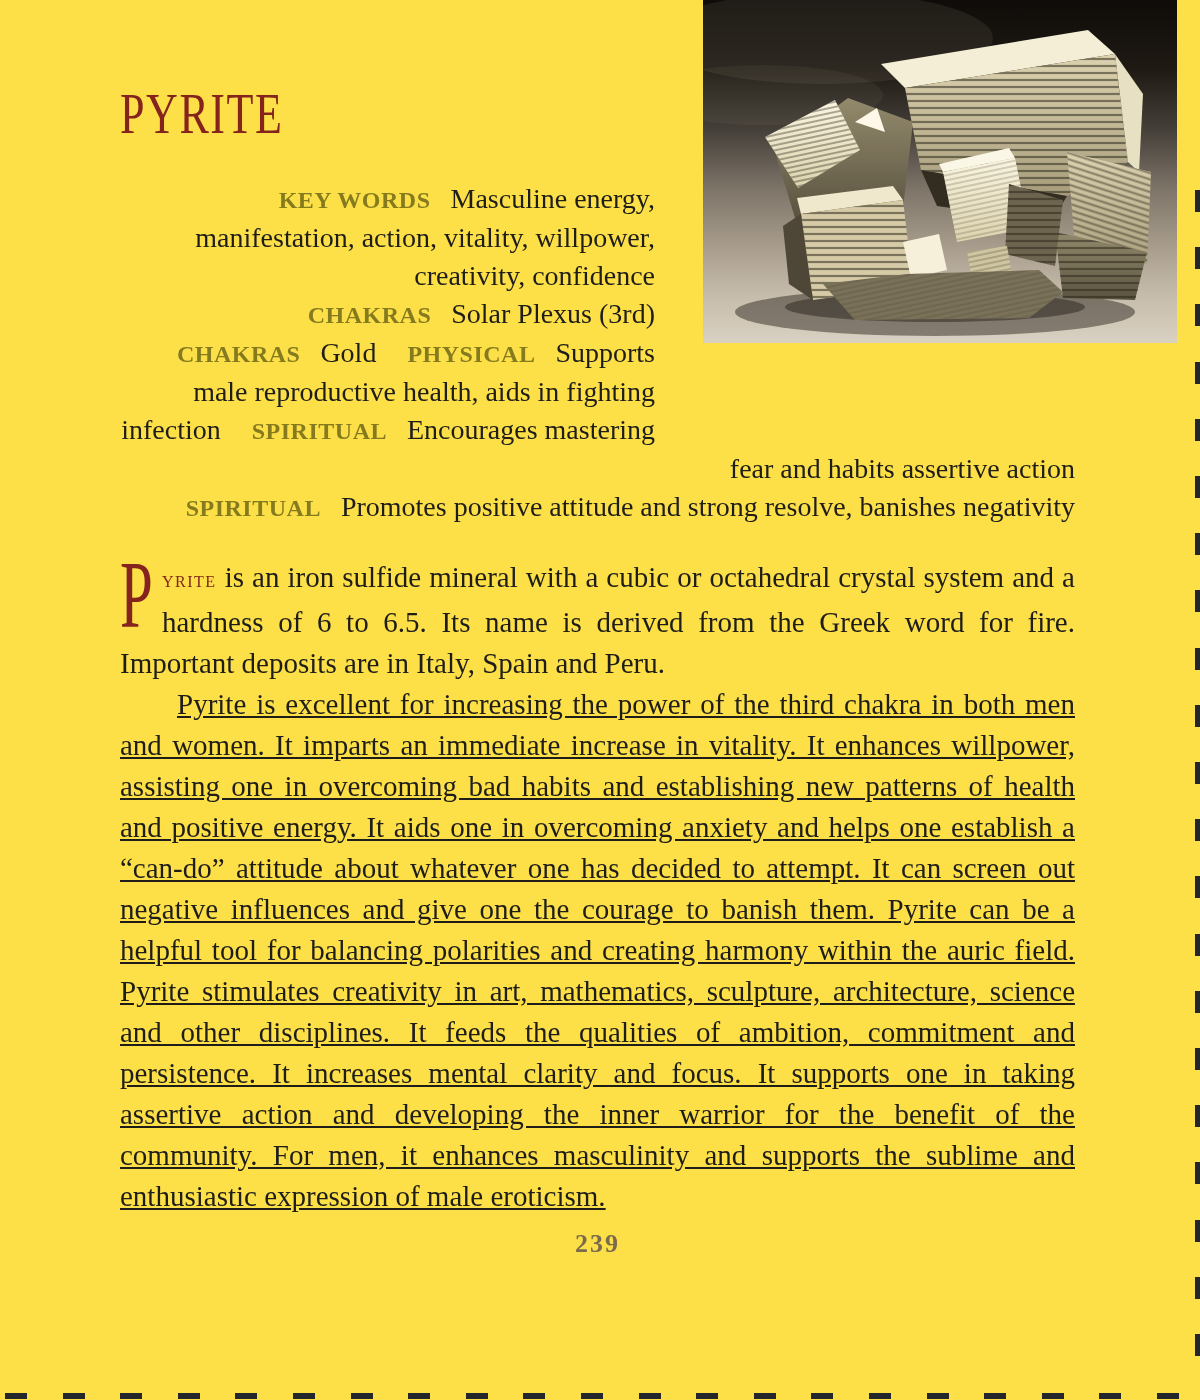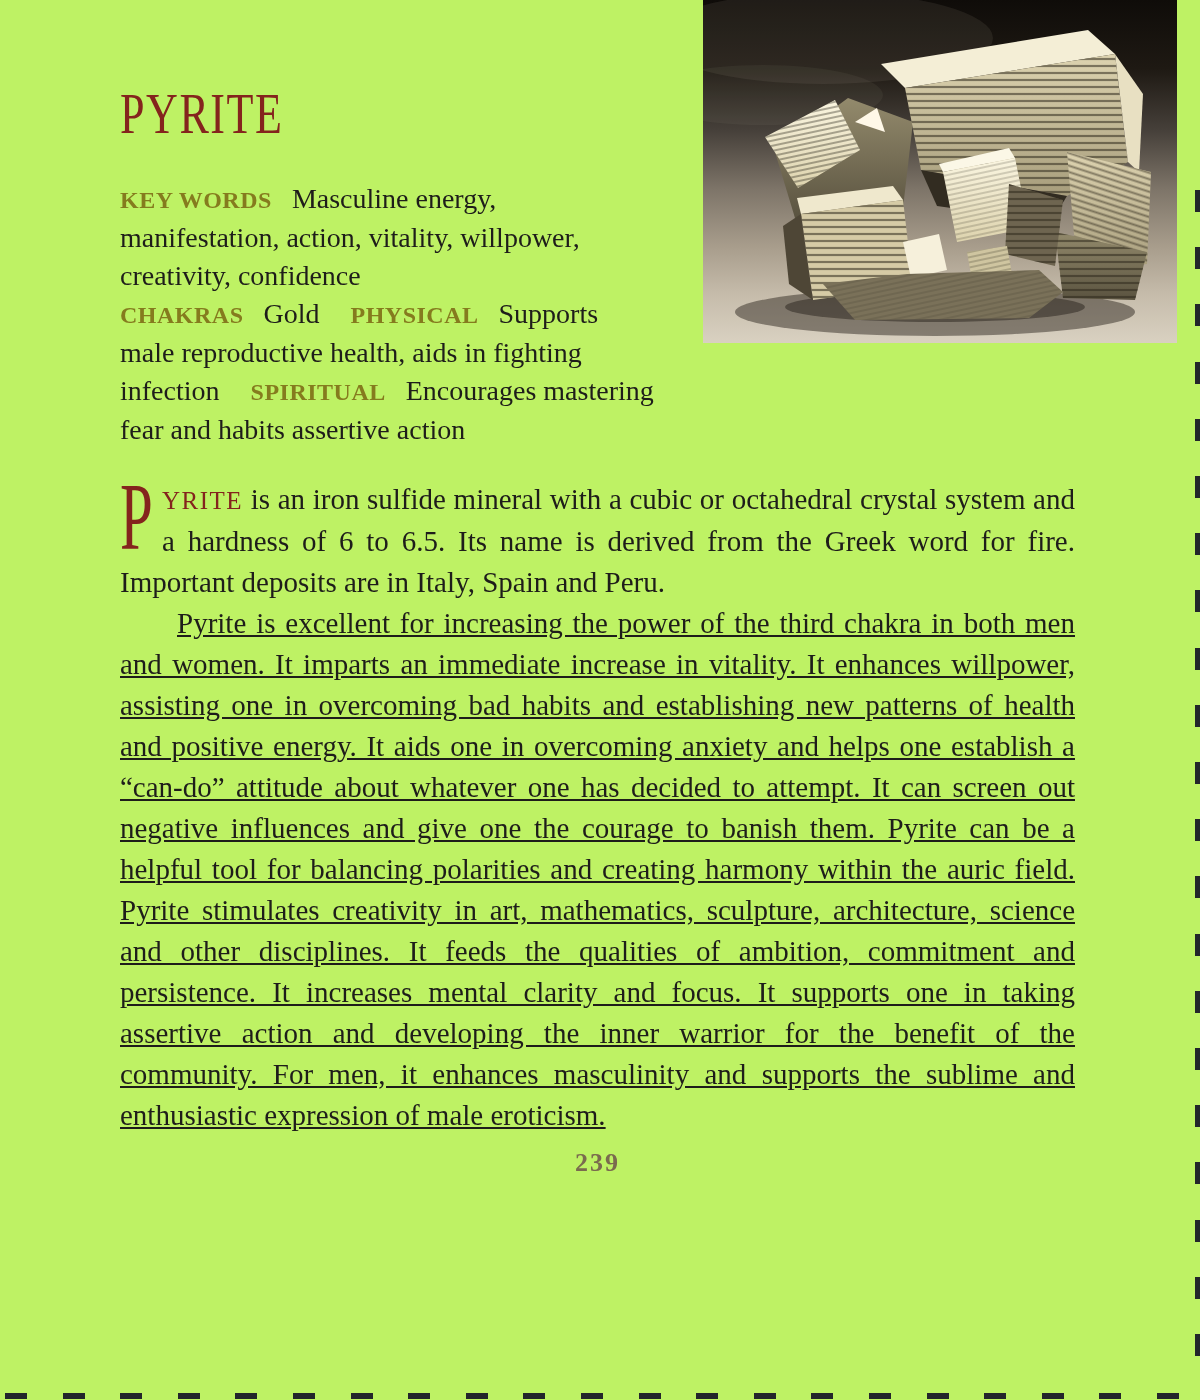--- a/index.html
+++ b/index.html
@@ -1,20 +1,20 @@
 <!DOCTYPE html>
 <html><head>
 <meta charset="utf-8">
 <style>
   * { margin:0; padding:0; box-sizing:border-box; }
   html,body { background:#ffffff; }
   .page {
     position:relative;
     width:1200px; height:1400px;
-    background:#bef264;
+    background:#fde047;
     font-family:"Liberation Serif","DejaVu Serif",serif;
     color:#1e1d1a;
     overflow:hidden;
   }
   
   .photo {
     position:absolute; left:703px; top:0;
     width:474px; height:343px;
   }
   .photo svg { display:block; width:100%; height:100%; }
@@ -36,21 +36,21 @@
     color:#84241d;
     white-space:nowrap;
   }
   h1.title .squeeze {
     display:inline-block;
     letter-spacing:2px;
     transform:scaleX(.76);
     transform-origin:0 50%;
   }
   
-  .info { margin-top:38px; font-size:28px; line-height:38px; text-align:left; }
+  .info { margin-top:38px; font-size:28px; line-height:38px; text-align:right; }
   .info p { margin:0; }
   .lbl {
     font-weight:bold;
     color:#857b1e;
     font-size:24px;
     letter-spacing:.5px;
     margin-right:13px;
   }
   .lbl-gap { margin-left:24px; }
 
@@ -60,21 +60,21 @@
   .bodytext p.indent { text-indent:57px;text-decoration:underline; }
   .dropcap {
     float:left;
     width:34px; height:70px;
     margin:6px 8px 0 0;
     font-size:95px; line-height:64px;
     color:#84241d;
     transform:scaleX(.62);
     transform-origin:0 0;
   }
-  .lead { color:#84241d; font-size:25px; letter-spacing:1.5px; }
+  .lead { color:#84241d; font-size:16px; letter-spacing:1.5px; }
 
   
   .pageno {
     margin-top:12px;
     text-align:center;
     font-weight:bold;
     font-size:26px;
     letter-spacing:2px;
     color:#7a6b4e;
   }
@@ -184,26 +184,34 @@
 
     <h1 class="title"><span class="squeeze">PYRITE</span></h1>
 
     <div class="info">
       <p>
         <span class="lbl">KEY WORDS</span>
         <span>Masculine energy, manifestation, action, vitality, willpower, creativity, confidence</span>
       </p>
       <p>
         <span class="lbl">CHAKRAS</span>
+        <span>Solar Plexus (3rd)</span>
+      </p>
+      <p>
+        <span class="lbl">CHAKRAS</span>
         <span>Gold</span>
         <span class="lbl lbl-gap">PHYSICAL</span>
         <span>Supports male reproductive health, aids in fighting infection</span>
         <span class="lbl lbl-gap">SPIRITUAL</span>
         <span>Encourages mastering fear and habits assertive action</span>
       </p>
+      <p>
+        <span class="lbl">SPIRITUAL</span>
+        <span>Promotes positive attitude and strong resolve, banishes negativity</span>
+      </p>
     </div>
 
     <div class="bodytext">
       <p><span class="dropcap">P</span><span class="lead">YRITE</span><span> is an iron sulfide mineral with a cubic or octahedral crystal system and a hardness of 6 to 6.5. Its name is derived from the Greek word for fire. Important deposits are in Italy, Spain and Peru.</span></p>
       <p class="indent">Pyrite is excellent for increasing the power of the third chakra in both men and women. It imparts an immediate increase in vitality. It enhances willpower, assisting one in overcoming bad habits and establishing new patterns of health and positive energy. It aids one in overcoming anxiety and helps one establish a “can-do” attitude about whatever one has decided to attempt. It can screen out negative influences and give one the courage to banish them. Pyrite can be a helpful tool for balancing polarities and creating harmony within the auric field. Pyrite stimulates creativity in art, mathematics, sculpture, architecture, science and other disciplines. It feeds the qualities of ambition, commitment and persistence. It increases mental clarity and focus. It supports one in taking assertive action and developing the inner warrior for the benefit of the community. For men, it enhances masculinity and supports the sublime and enthusiastic expression of male eroticism.</p>
     </div>
 
     <div class="pageno">239</div>
   </div>
 

